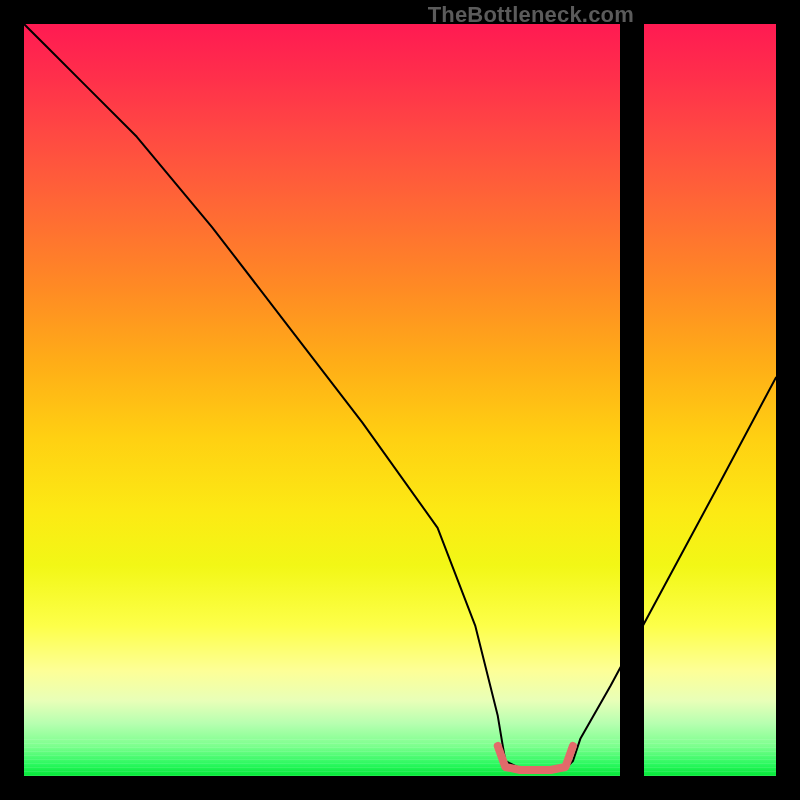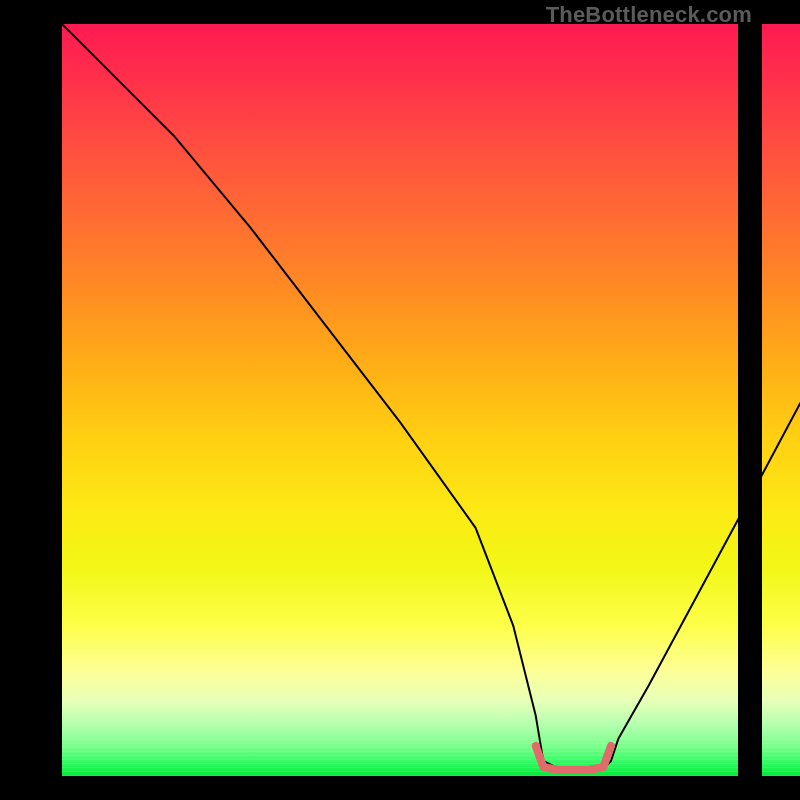--- a/index.html
+++ b/index.html
@@ -1,22 +1,21 @@
 <!DOCTYPE html>
 <html><head>
 <meta charset="utf-8">
 <style>
   * { margin: 0; padding: 0; box-sizing: border-box; }
   html, body { width: 800px; height: 800px; overflow: hidden; background: #000; }
   .stage {
     position: relative;
-    width: 724px;
+    width: 644px;
     height: 800px;
     background: #000;
-    margin-left: 38px;
   }
   .watermark {
     position: absolute;
     top: 2px;
     right: 10px;
     font-family: Arial, Helvetica, sans-serif;
     font-size: 22px;
     font-weight: 600;
     color: #5b5b5b;
     letter-spacing: 0.2px;

